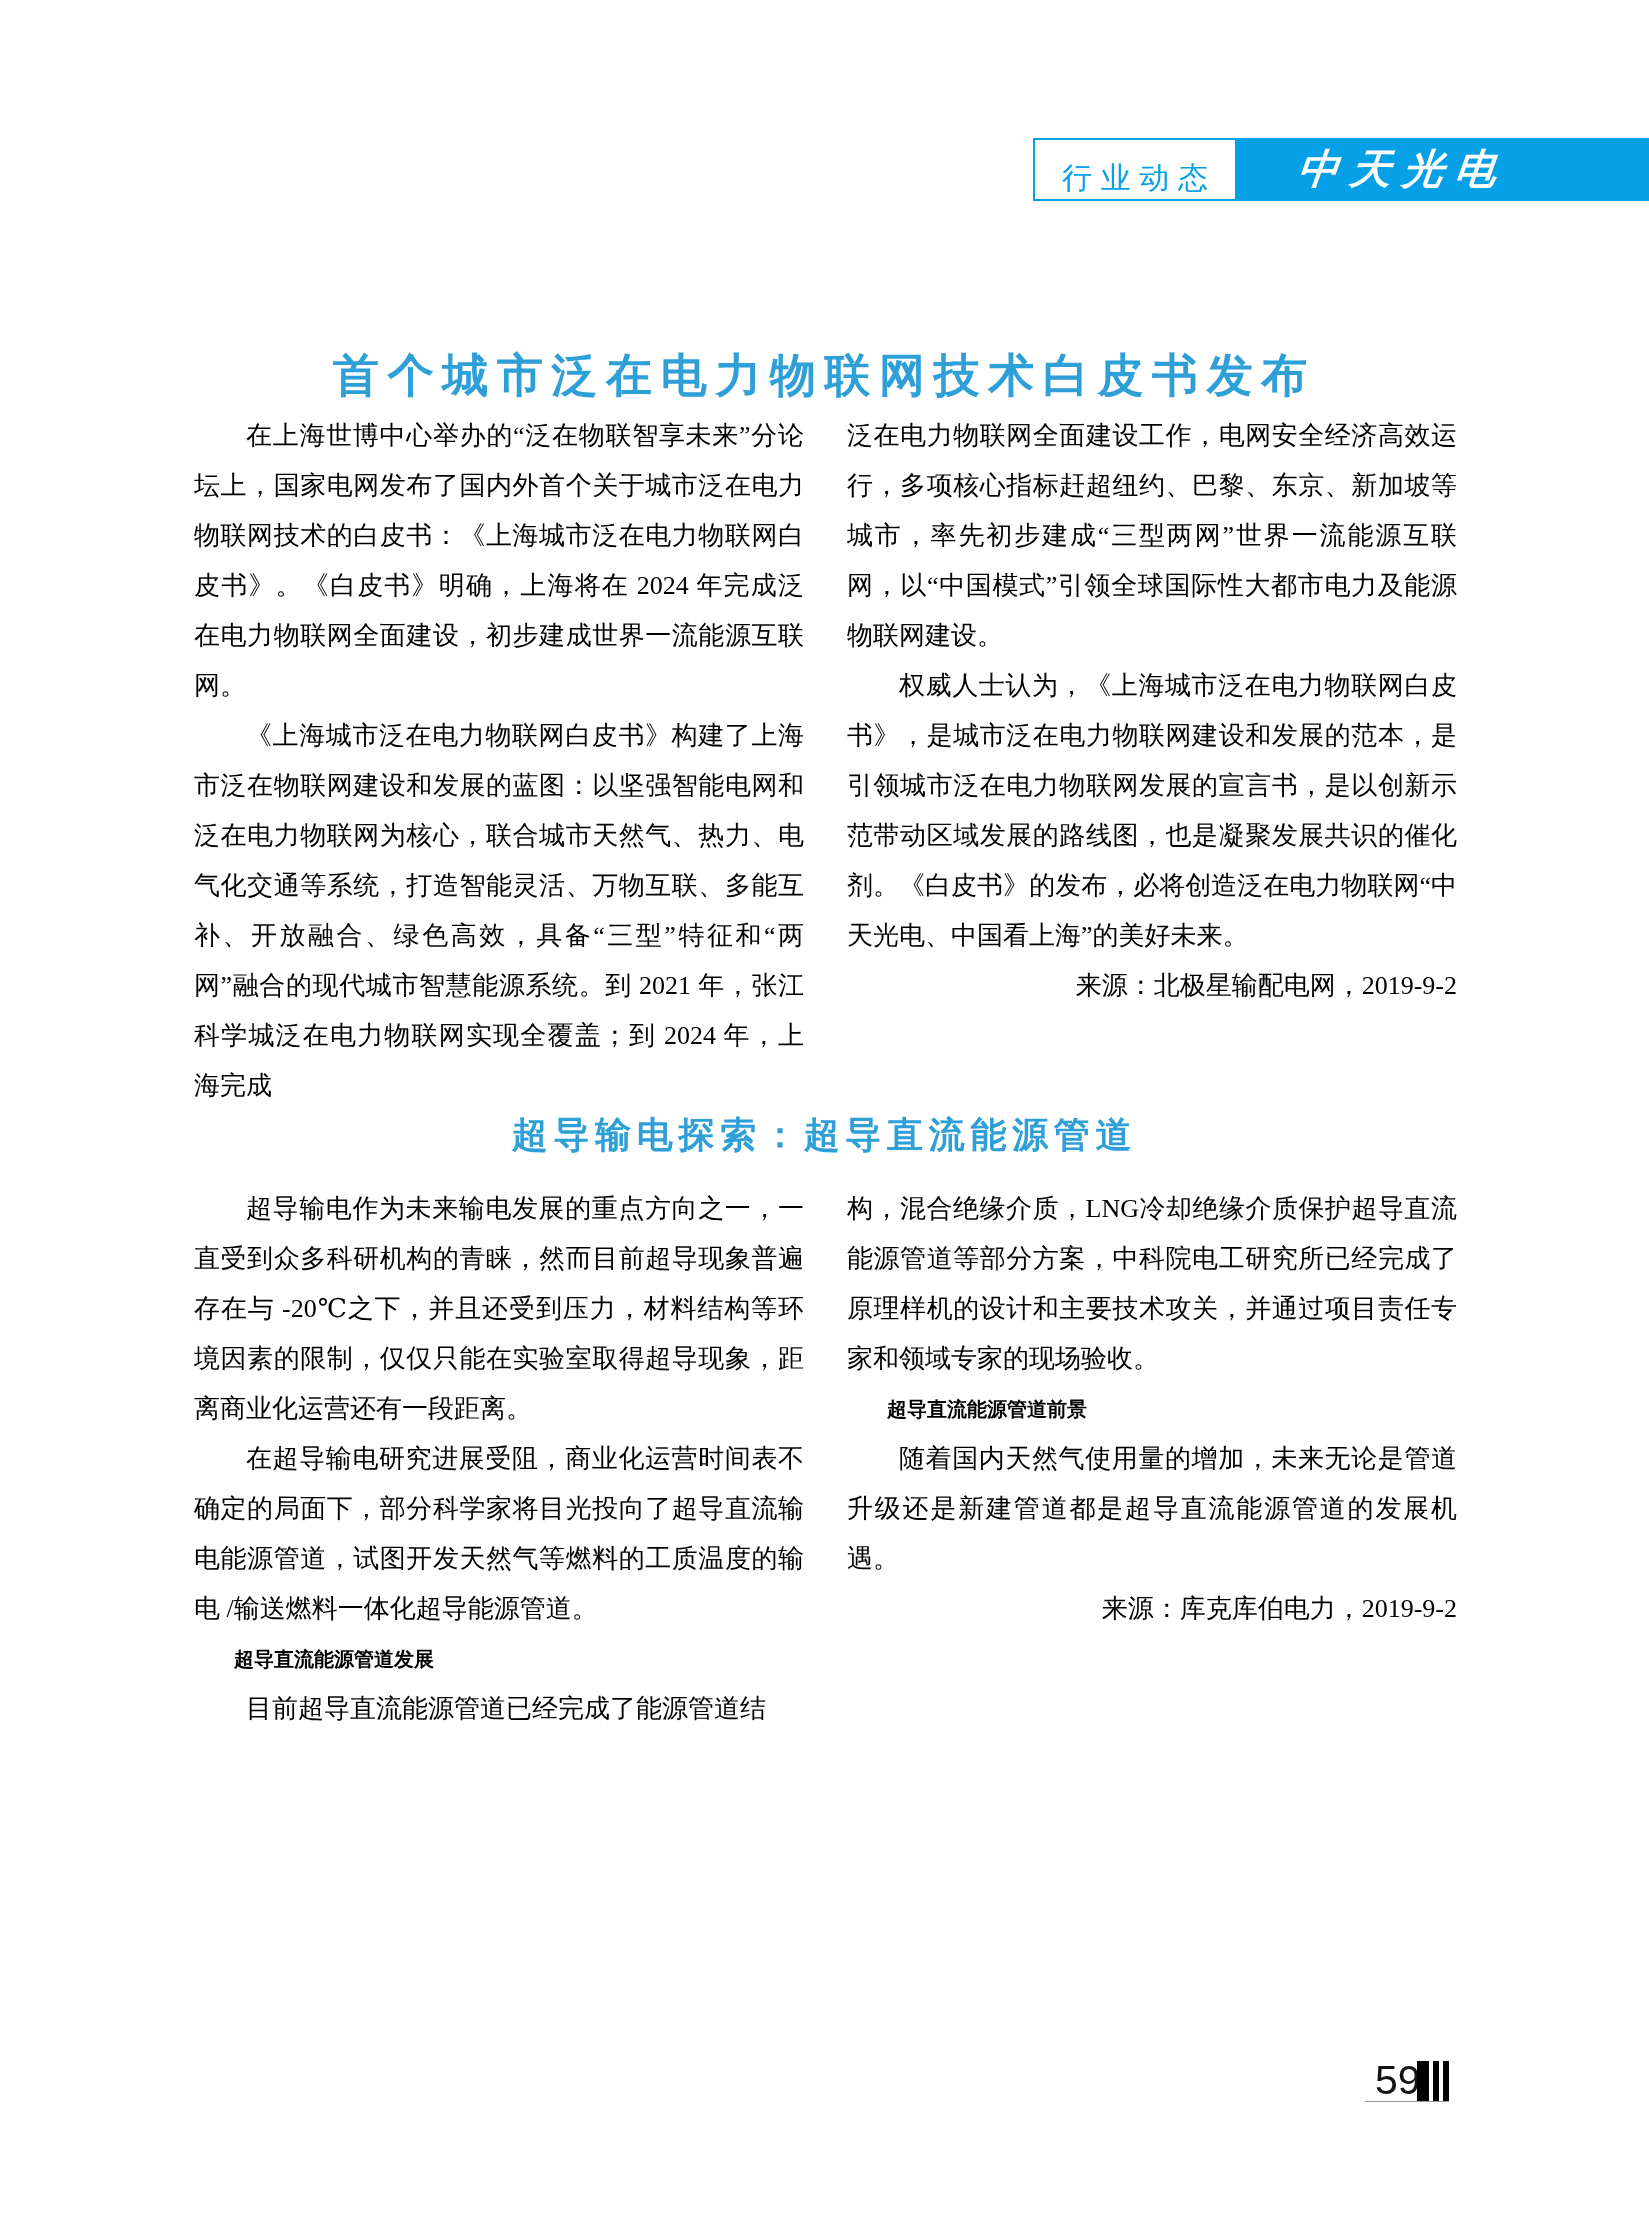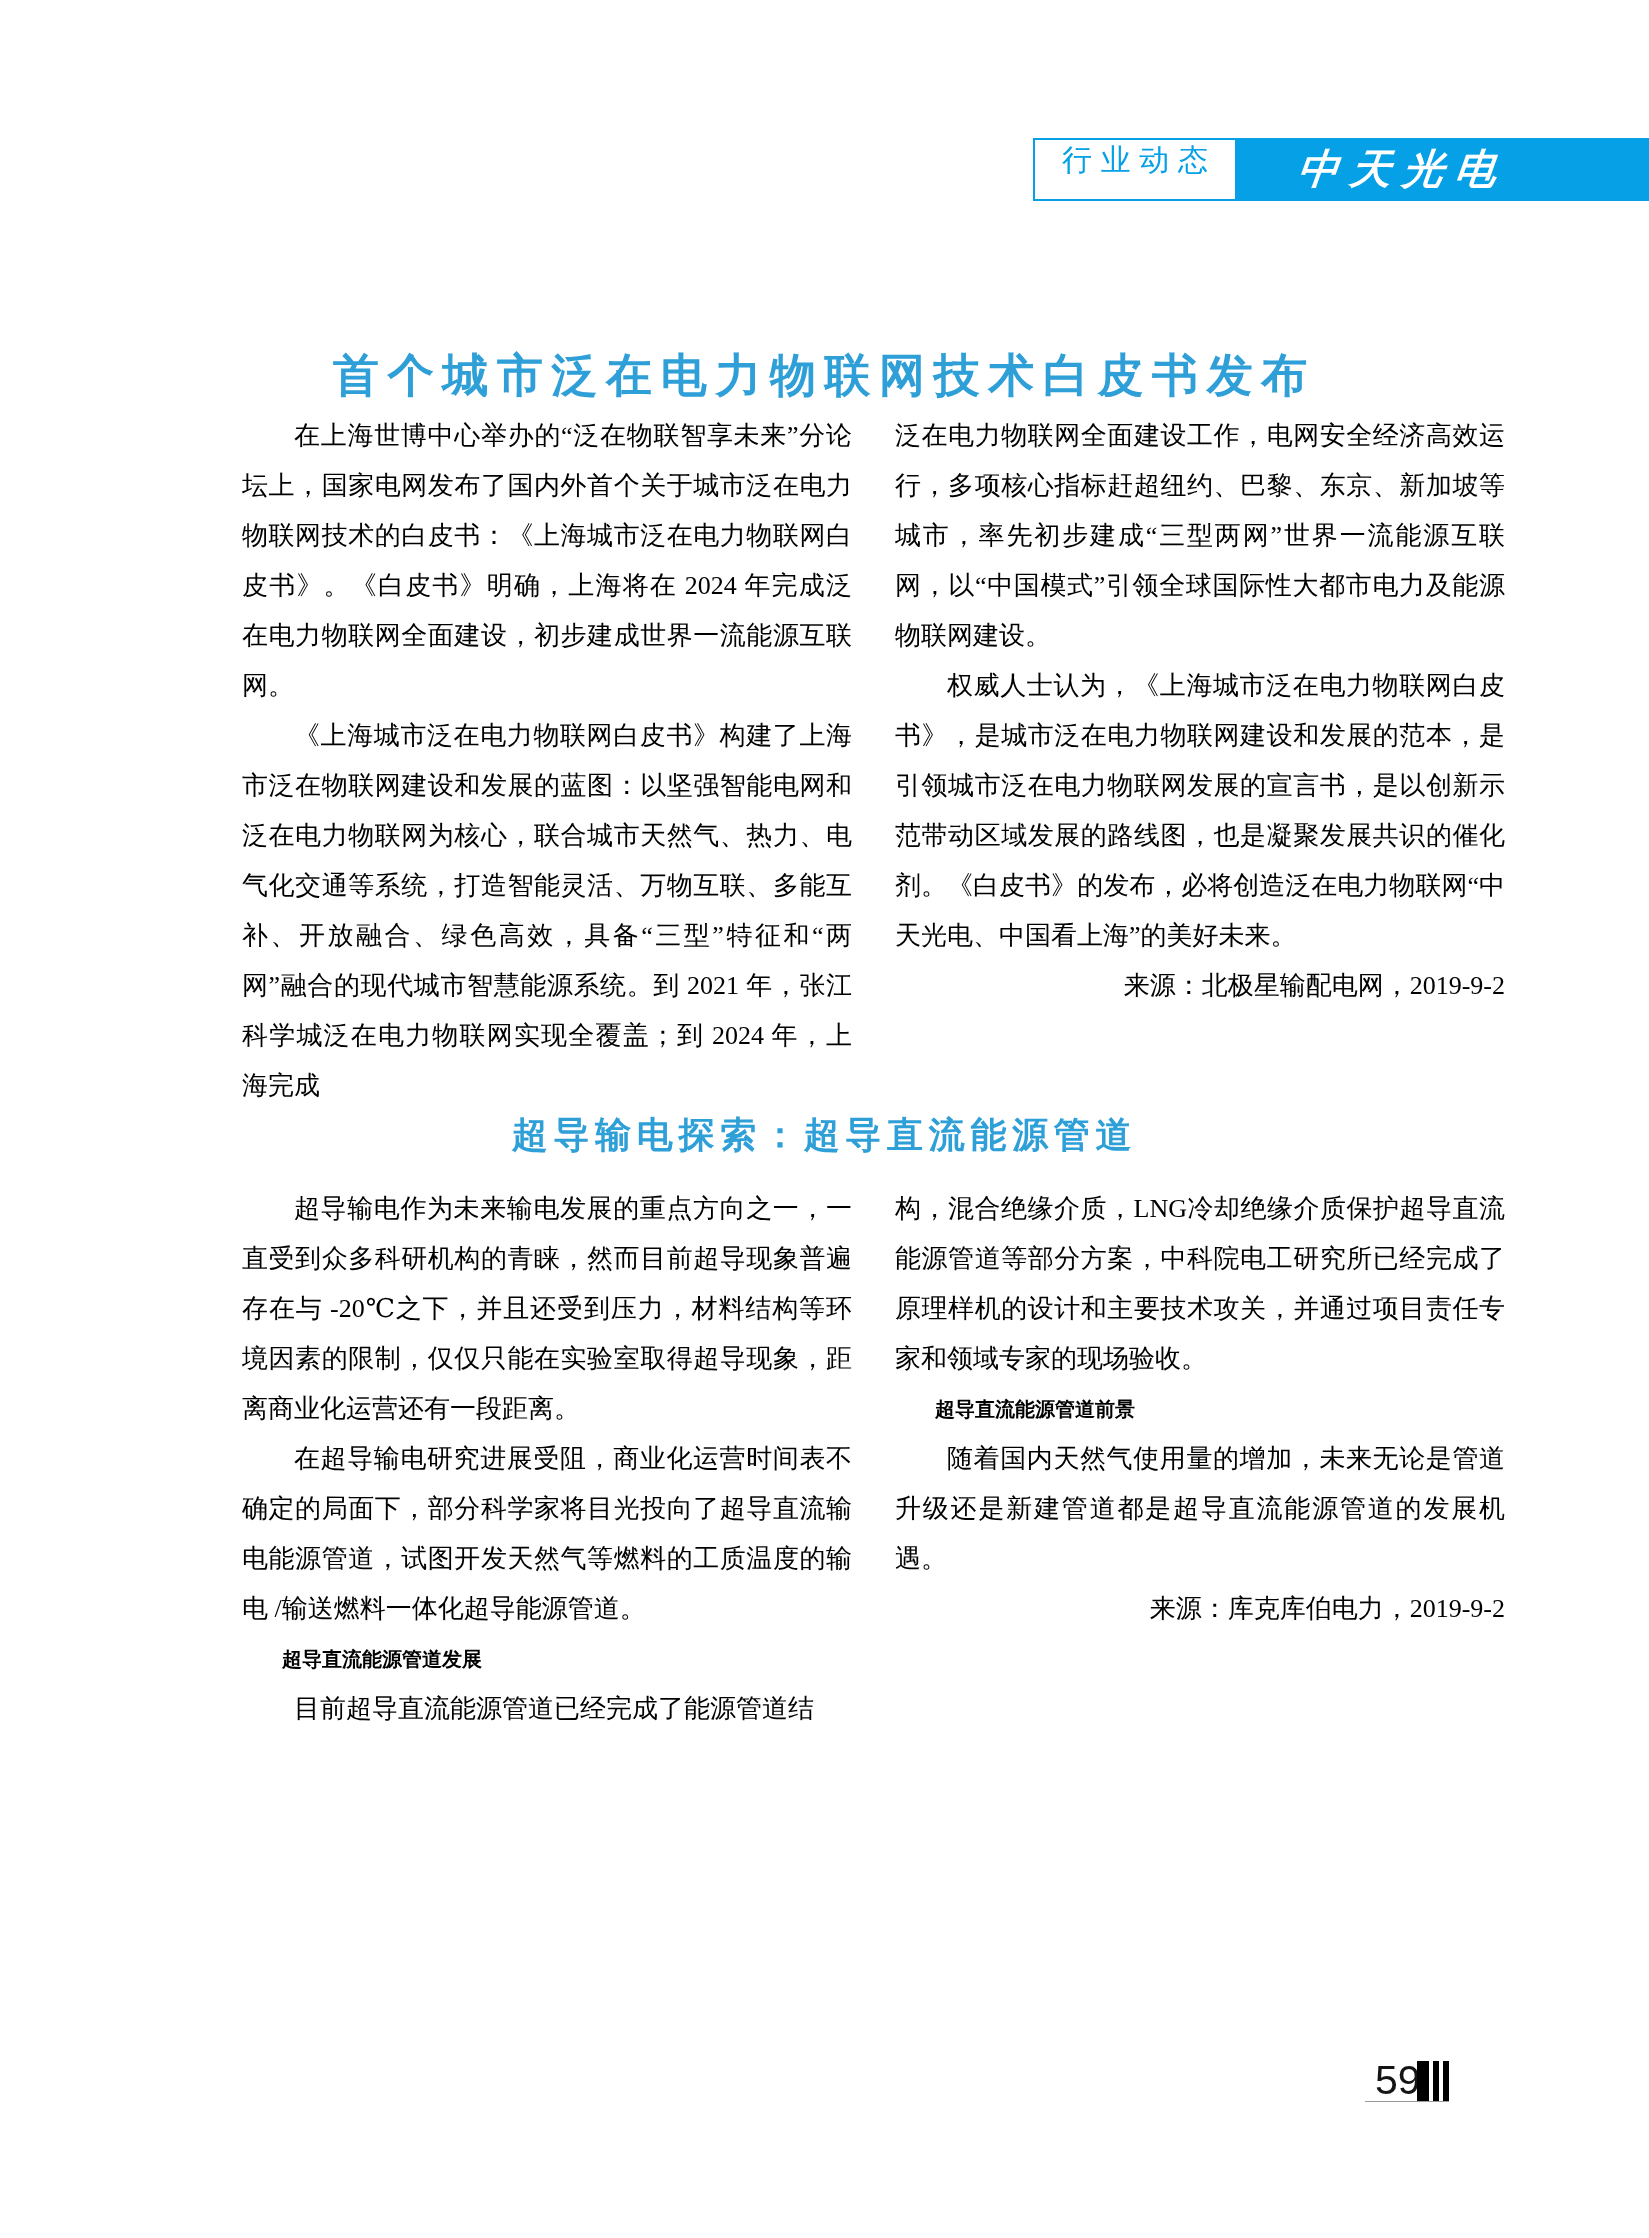--- a/index.html
+++ b/index.html
@@ -7,21 +7,21 @@
     position:relative; width:1649px; height:2239px;
     background:#ffffff; overflow:hidden;
     font-family:"Liberation Serif","DejaVu Serif",serif;
     color:#000;
   }
 
   
   .hdr { position:absolute; top:138px; left:1033px; right:0; height:63px; display:flex; }
   .hdr-label-box {
     width:204px; box-sizing:border-box; border:2.9px solid #05A0E6; background:#fff;
-    display:flex; align-items:flex-start; justify-content:center;
+    display:flex; align-items:flex-end; justify-content:center;
   }
   .hdr-label {
     color:#05A0E6; font-family:"Liberation Sans","DejaVu Sans",sans-serif;
     font-size:30px; letter-spacing:8.6px; padding-left:8.6px; font-weight:500;
   }
   .hdr-brand-box {
     flex:1; background:#05A0E6; display:flex; align-items:center; padding-left:61px;
   }
   .hdr-brand {
     color:#ffffff; font-family:"DejaVu Serif","Liberation Serif",serif;
@@ -34,21 +34,21 @@
     position:absolute; left:0; width:100%; text-align:center;
     font-family:"Liberation Serif","DejaVu Serif",serif; font-weight:bold;
     color:#2F9FD8;
   }
   .title1 { top:305px; font-size:46px; letter-spacing:8.6px;margin-top:40px; }
   .title2 { top:1087px; font-size:36px; letter-spacing:5.7px; }
 
   
   .cols {
     position:absolute; left:194px; width:1263px; display:flex; gap:43px;
-    font-size:26px; line-height:50px; text-align:justify;margin-left:48px;
+    font-size:26px; line-height:50px; text-align:justify;
   }
   .cols1 { top:411px; }
   .cols2 { top:1184px; }
   .col { width:610px; }
   .col p { margin:0; text-indent:2em; }
   .col p.noindent { text-indent:0; }
   .subhead {
     margin:0; text-indent:2em; font-weight:bold;
     font-family:Liberation Sans, sans-serif; font-size:20px;
   }

